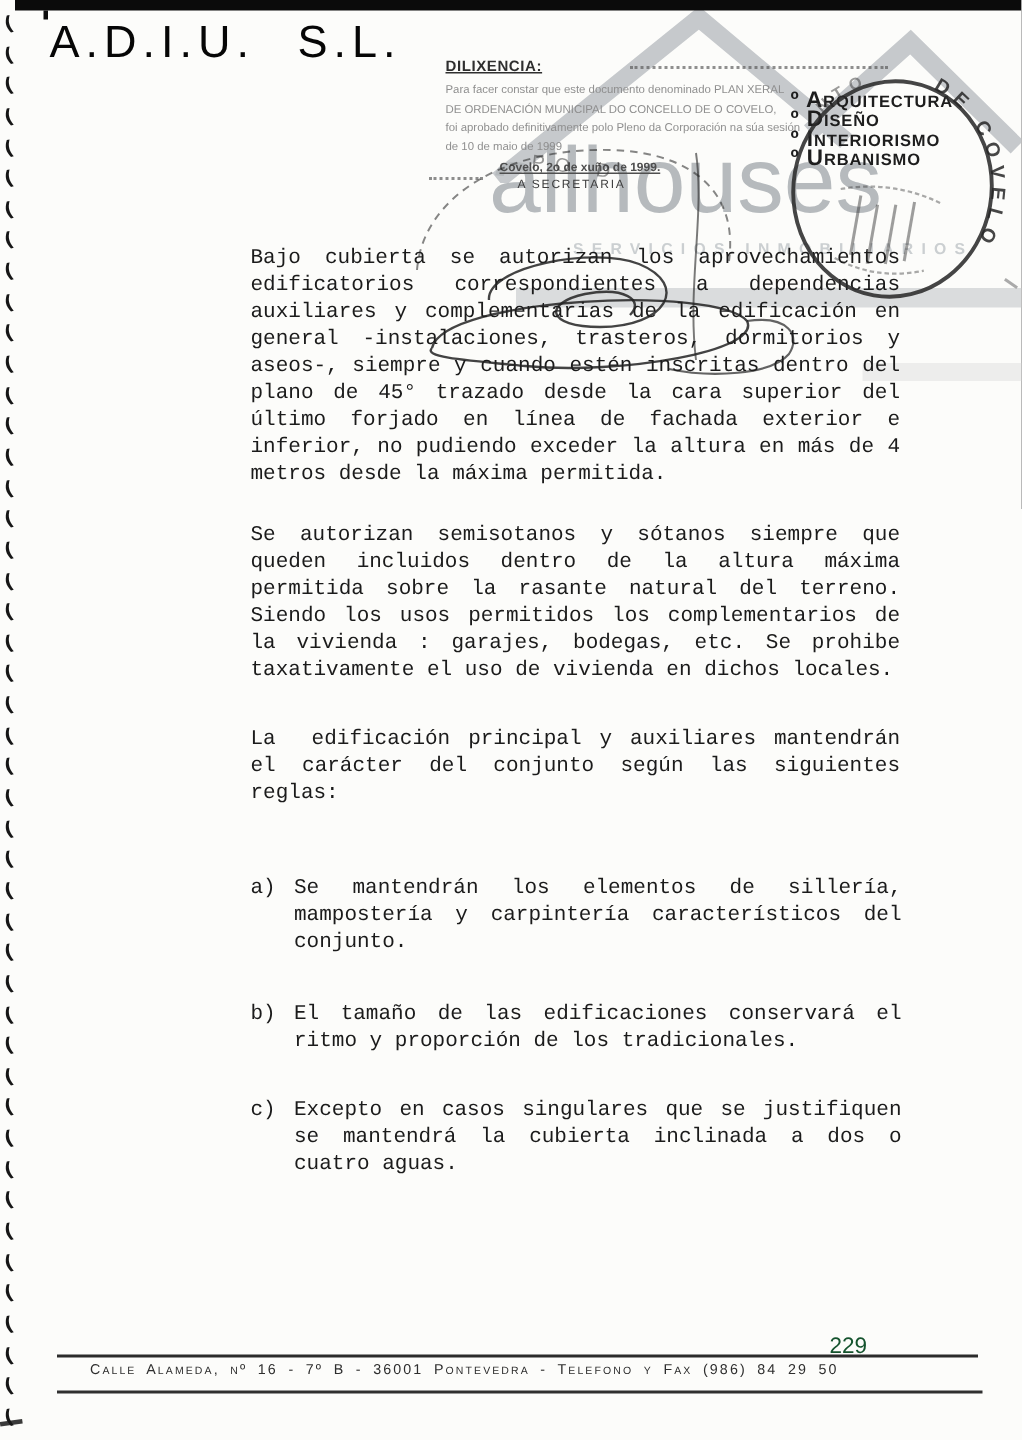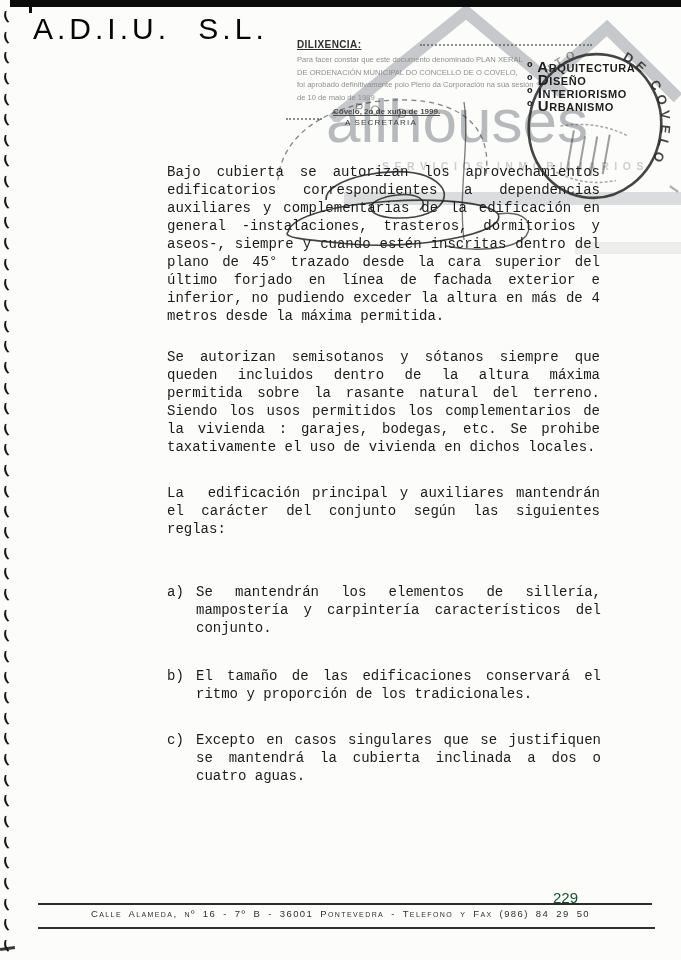--- a/index.html
+++ b/index.html
@@ -47,21 +47,21 @@
   .li{top:583px;width:434px;}
   .lb{top:667px;}
   .lc{top:731px;}
   .li-label{position:absolute;left:0;top:0;}
   .li-text{margin-left:29px;width:405px;text-align:justify;}
   
   .rule-top{position:absolute;left:38px;top:903px;width:614px;height:2px;background:#2b2b2b;z-index:2;}
   .rule-bottom{position:absolute;left:38px;top:927px;width:617px;height:2px;background:#303030;z-index:2;}
   .page-num{position:absolute;left:553px;top:889px;font-family:Liberation Sans, sans-serif;
             font-size:15px;color:#14532d;z-index:3;}
-  .address{position:absolute;left:60px;top:908px;width:561px;text-align:center;font-variant:small-caps;
+  .address{position:absolute;left:60px;top:908px;width:561px;text-align:left;font-variant:small-caps;
            font-size:9.5px;letter-spacing:1.4px;word-spacing:3px;color:#2e2e2e;z-index:3;white-space:nowrap;}
 </style>
 </head>
 <body>
 
 <div class="page">
 
   <div class="top-bar"></div>
   <div class="band"></div>
   <div class="binding" id="binding">

